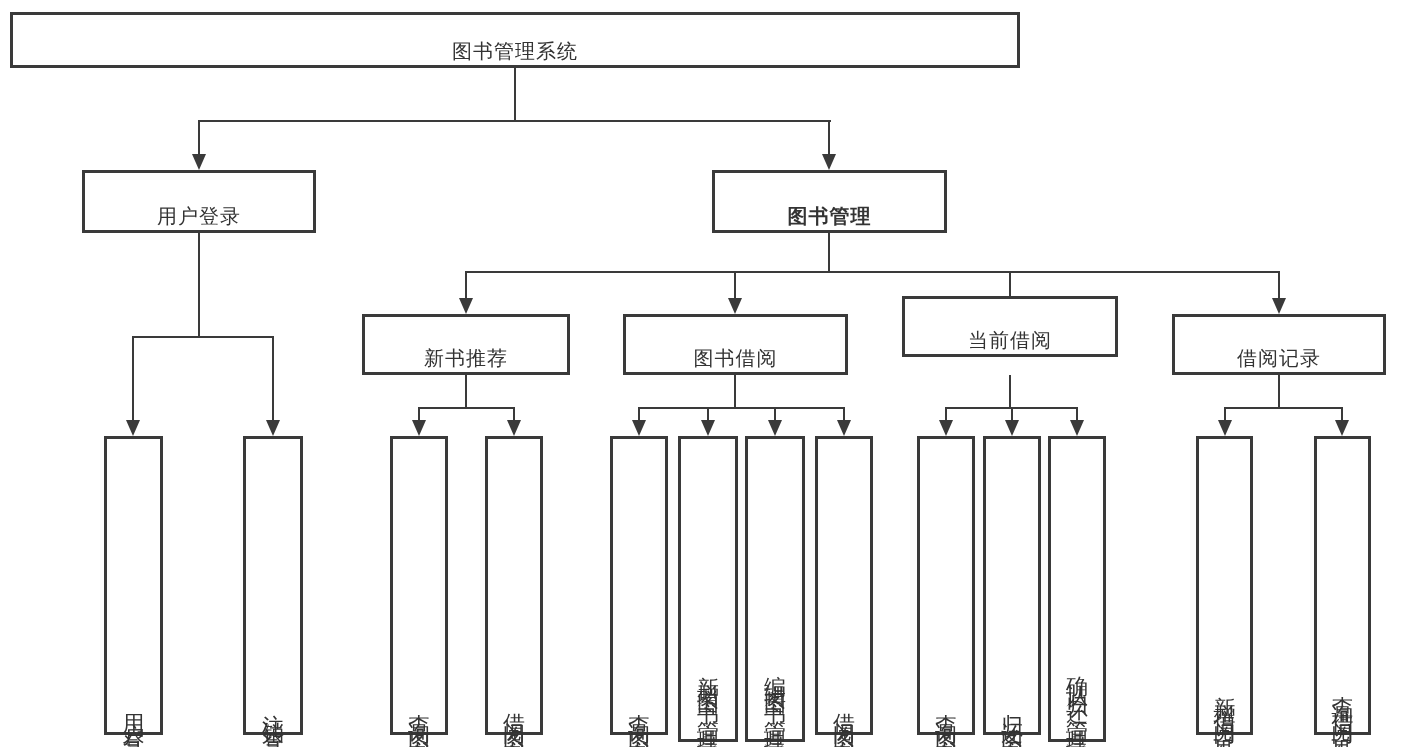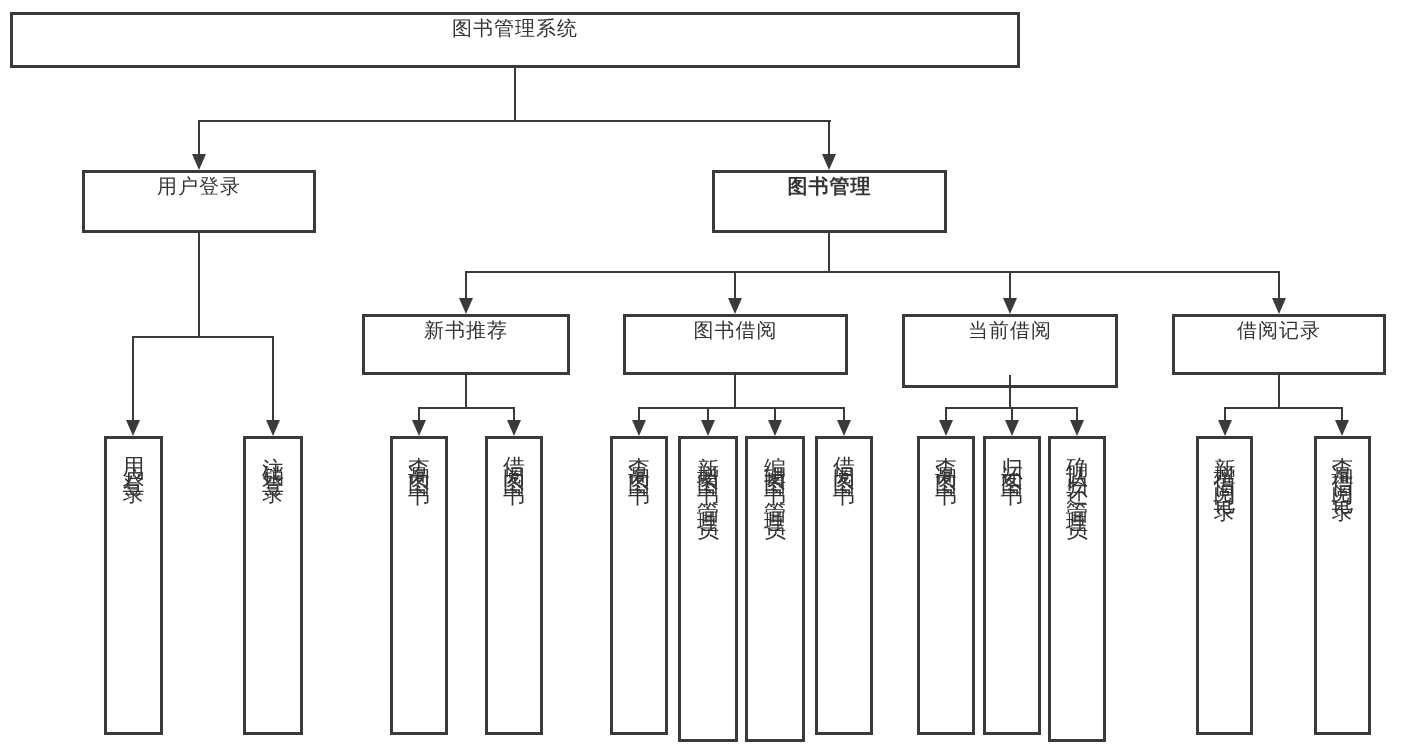--- a/index.html
+++ b/index.html
@@ -2,21 +2,21 @@
 <html><head>
 <meta charset="utf-8">
 <style>
   html,body{margin:0;padding:0;background:#fff;}
   #stage{
     position:relative;width:1405px;height:747px;background:#fff;overflow:hidden;
     font-family:"Liberation Sans",sans-serif;
   }
   .box{
     position:absolute;border:3px solid #3a3a3a;background:#fff;
-    display:flex;align-items:flex-start;justify-content:center;box-sizing:border-box;
+    display:flex;align-items:flex-end;justify-content:center;box-sizing:border-box;
   }
   .hlabel{font-size:20px;color:#333;letter-spacing:1px;white-space:nowrap;}
   .vtext{
     writing-mode:vertical-rl;text-orientation:mixed;
     font-size:22px;letter-spacing:9px;color:#333;line-height:1;
   }
   .vline{position:absolute;width:2px;background:#3a3a3a;}
   .hline{position:absolute;height:2px;background:#3a3a3a;}
   .arrowhead{
     position:absolute;width:0;height:0;
@@ -68,21 +68,21 @@
   <div class="arrowhead" style="left:1003px;top:298px;"></div>
   <div class="vline" style="left:1278px;top:271px;height:29px;"></div>
   <div class="arrowhead" style="left:1272px;top:298px;"></div>
 
   <div class="box" style="left:362px;top:314px;width:208px;height:61px;">
     <span class="hlabel">新书推荐</span>
   </div>
   <div class="box" style="left:623px;top:314px;width:225px;height:61px;">
     <span class="hlabel">图书借阅</span>
   </div>
-  <div class="box" style="left:902px;top:314px;width:216px;height:74px;">
+  <div class="box" style="left:902px;top:296px;width:216px;height:61px;">
     <span class="hlabel">当前借阅</span>
   </div>
   <div class="box" style="left:1172px;top:314px;width:214px;height:61px;">
     <span class="hlabel">借阅记录</span>
   </div>
 
   <div class="vline" style="left:465px;top:375px;height:32px;"></div>
   <div class="hline" style="left:418px;top:407px;width:97px;"></div>
   <div class="vline" style="left:418px;top:407px;height:15px;"></div>
   <div class="arrowhead" style="left:412px;top:420px;"></div>

